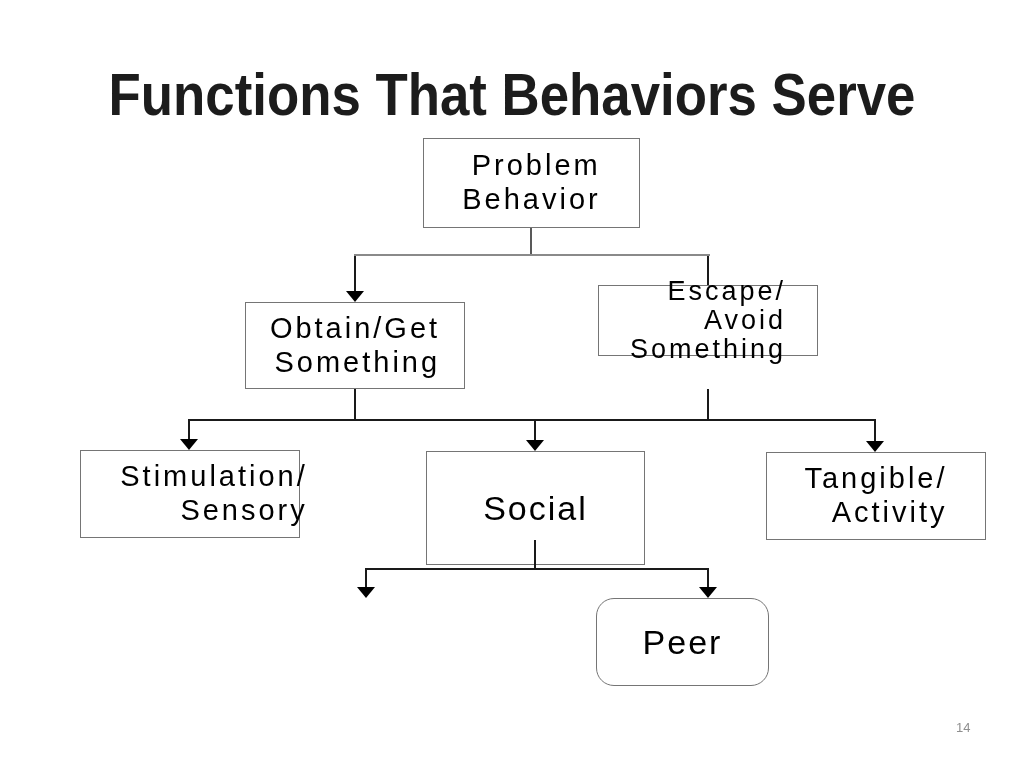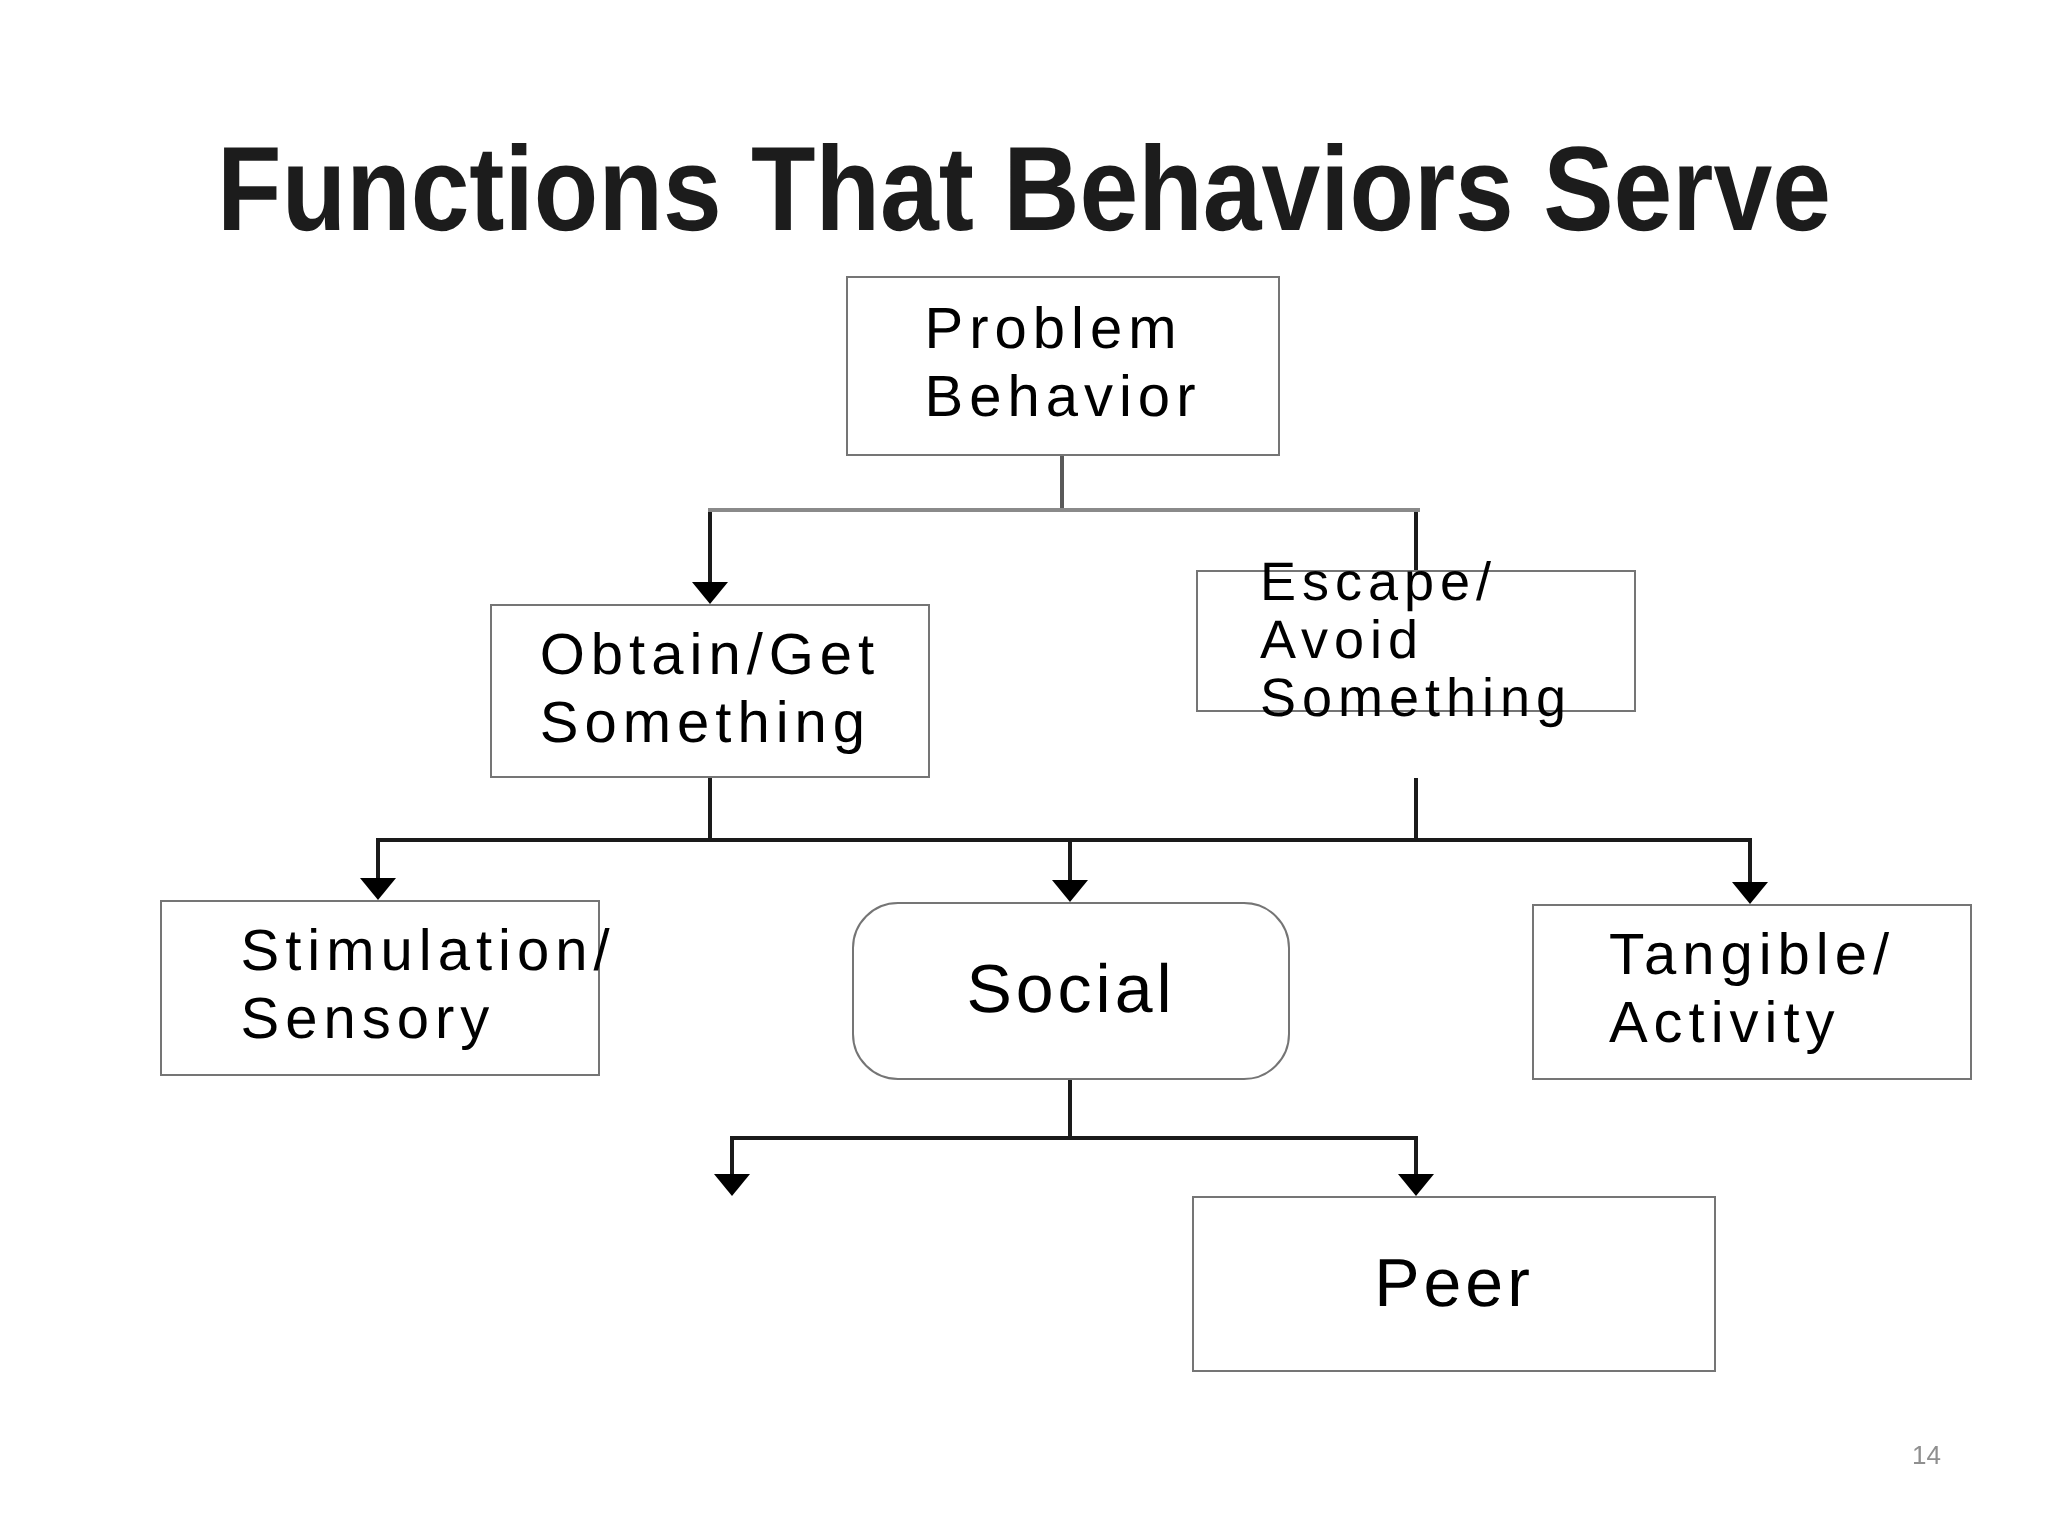--- a/index.html
+++ b/index.html
@@ -40,21 +40,21 @@
   }
 
   .node {
     position: absolute;
     box-sizing: border-box;
     background: var(--background);
     border: 1px solid var(--box_border);
     display: flex;
     align-items: center;
     justify-content: center;
-    text-align: left;
+    text-align: right;
     white-space: pre-line;
     color: var(--box_text);
   }
   .node.multi  { font-size: 29px; letter-spacing: 3px; line-height: 1.16; }
   .node.tight  { font-size: 27px; letter-spacing: 3px; line-height: 1.07; }
   .node.single { font-size: 34px; letter-spacing: 2px; }
 
   .line { position: absolute; background: var(--connector); }
   .line.gray { background: var(--connector_top); }
   .line.darkgray { background: var(--connector_top_drop); }
@@ -105,28 +105,28 @@
   <div class="line" style="left:188px; top:419px; width:688px; height:2px;"></div>
   <div class="line" style="left:188px; top:421px; width:2px; height:18px;"></div>
   <div class="arrowhead" style="left:180px; top:439px;"></div>
   <div class="line" style="left:534px; top:421px; width:2px; height:19px;"></div>
   <div class="arrowhead" style="left:526px; top:440px;"></div>
   <div class="line" style="left:874px; top:421px; width:2px; height:20px;"></div>
   <div class="arrowhead" style="left:866px; top:441px;"></div>
 
   <div class="node multi" style="left:80px; top:450px; width:220px; height:88px;padding-left:48px;">Stimulation/
 Sensory</div>
-  <div class="node single" style="left:426px; top:451px; width:219px; height:89px;border-radius:23px;">Social</div>
+  <div class="node single" style="left:426px; top:451px; width:219px; height:114px;">Social</div>
   <div class="node multi" style="left:766px; top:452px; width:220px; height:88px;">Tangible/
 Activity</div>
 
   <div class="line" style="left:534px; top:540px; width:2px; height:29px;"></div>
   <div class="line" style="left:365px; top:568px; width:344px; height:2px;"></div>
   <div class="line" style="left:365px; top:570px; width:2px; height:17px;"></div>
   <div class="arrowhead" style="left:357px; top:587px;"></div>
   <div class="line" style="left:707px; top:570px; width:2px; height:17px;"></div>
   <div class="arrowhead" style="left:699px; top:587px;"></div>
 
-  <div class="node single" style="left:596px; top:598px; width:262px; height:88px;">Peer</div>
+  <div class="node single" style="left:596px; top:598px; width:173px; height:88px;border-radius:18px;">Peer</div>
 
   <div class="page-number">14</div>
 
 </div>
 
 </body></html>

